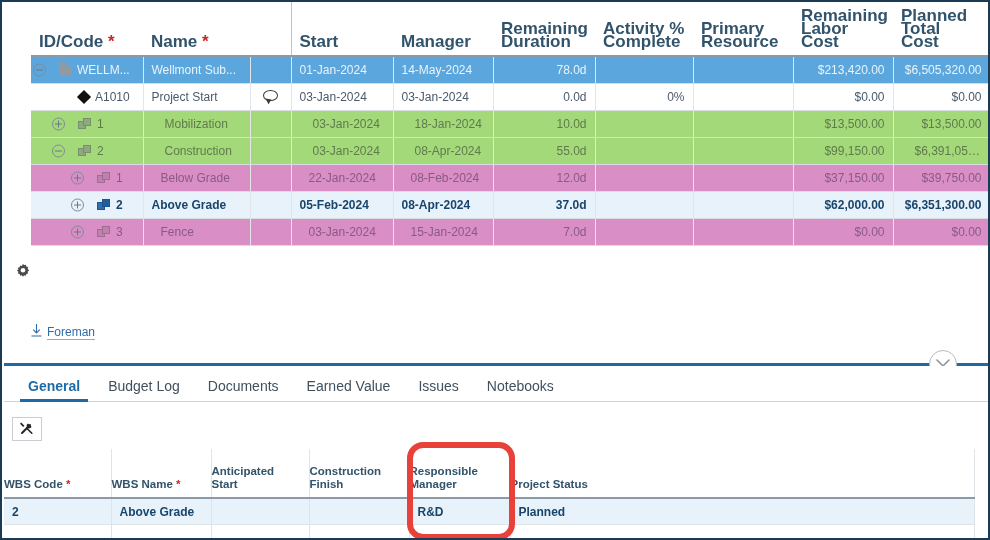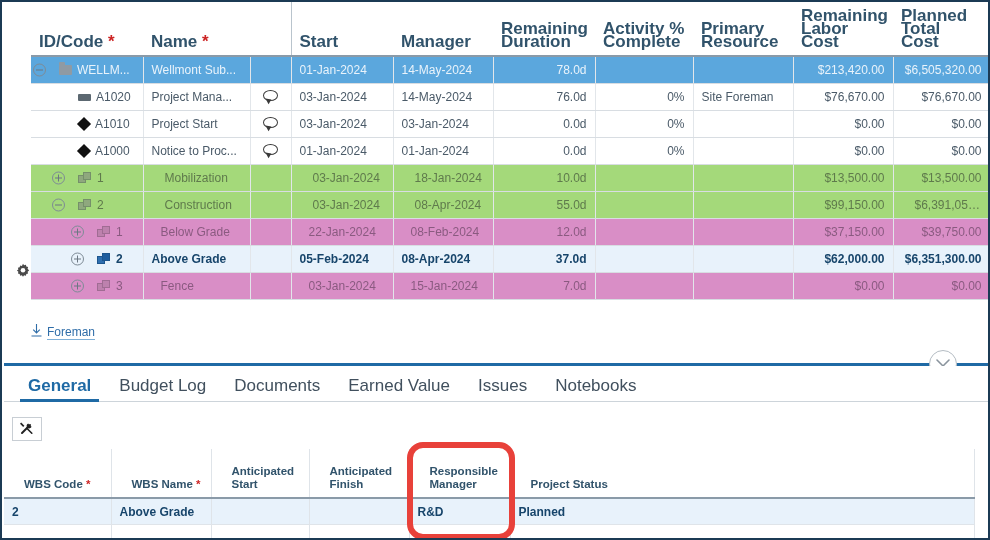--- a/index.html
+++ b/index.html
@@ -218,21 +218,21 @@
     display: flex;
     align-items: flex-end;
     gap: 0;
     height: 36px;
     padding-left: 10px;
     border-bottom: 1px solid #cdd4da;
     box-sizing: border-box;
   }
   .tab {
     padding: 0 14px 8px 14px;
-    font-size: 17px;
+    font-size: 14px;
     color: #41505e;
     position: relative;
     line-height: 14px;
     align-self: flex-end;
   }
   .tab.active { color: #1f6aa5; font-weight: bold; }
   .tab.active::after {
     content: "";
     position: absolute;
     left: 6px; right: 6px; bottom: -1px;
@@ -264,21 +264,21 @@
     font-size: 12px;
   }
   table.detail th {
     text-align: left;
     vertical-align: bottom;
     font-weight: bold;
     color: #31536b;
     font-size: 11.5px;
     line-height: 13px;
     height: 42px;
-    padding: 0 8px 6px 20px;
+    padding: 0 8px 6px 0;
     border-bottom: 2px solid #8a9aa8;
     border-right: 1px solid #dfe4e9;
     background: #ffffff;
   }
   table.detail td {
     height: 25px;
     padding: 0 8px;
     border-bottom: 1px solid #dfe4e9;
     border-right: 1px solid #dfe4e9;
     color: #17456b;
@@ -375,62 +375,28 @@
               <td>14-May-2024</td>
               <td class="num">78.0d</td>
               <td class="num"></td>
               <td></td>
               <td class="num">$213,420.00</td>
               <td class="num">$6,505,320.00</td>
             </tr>
             <tr class="r-plain">
               <td class="idcell">
                 <span class="inner" style="padding-left:39px">
-                  <span class="ico ico-bar"></span>
-                  <span>A1020</span>
-                </span>
-              </td>
-              <td>Project Mana...</td>
-              <td class="center"><span class="bubble"></span></td>
-              <td>03-Jan-2024</td>
-              <td>14-May-2024</td>
-              <td class="num">76.0d</td>
-              <td class="num">0%</td>
-              <td>Site Foreman</td>
-              <td class="num">$76,670.00</td>
-              <td class="num">$76,670.00</td>
-            </tr>
-            <tr class="r-plain">
-              <td class="idcell">
-                <span class="inner" style="padding-left:39px">
                   <span class="ico ico-milestone"></span>
                   <span>A1010</span>
                 </span>
               </td>
               <td>Project Start</td>
               <td class="center"><span class="bubble"></span></td>
               <td>03-Jan-2024</td>
               <td>03-Jan-2024</td>
-              <td class="num">0.0d</td>
-              <td class="num">0%</td>
-              <td></td>
-              <td class="num">$0.00</td>
-              <td class="num">$0.00</td>
-            </tr>
-            <tr class="r-plain">
-              <td class="idcell">
-                <span class="inner" style="padding-left:39px">
-                  <span class="ico ico-milestone"></span>
-                  <span>A1000</span>
-                </span>
-              </td>
-              <td>Notice to Proc...</td>
-              <td class="center"><span class="bubble"></span></td>
-              <td>01-Jan-2024</td>
-              <td>01-Jan-2024</td>
               <td class="num">0.0d</td>
               <td class="num">0%</td>
               <td></td>
               <td class="num">$0.00</td>
               <td class="num">$0.00</td>
             </tr>
             <tr class="r-green">
               <td class="idcell">
                 <span class="expander plus" style="left:21px"></span>
                 <span class="inner" style="padding-left:39px">
@@ -594,21 +560,21 @@
         <th>
           <span>WBS Code</span><span class="req"> *</span>
         </th>
         <th>
           <span>WBS Name</span><span class="req"> *</span>
         </th>
         <th>
           <span>Anticipated Start</span>
         </th>
         <th>
-          <span>Anticipated Finish</span>
+          <span>Construction Finish</span>
         </th>
         <th>
           <span>Responsible Manager</span>
         </th>
         <th>
           <span>Project Status</span>
         </th>
       </tr>
     </thead>
     <tbody id="detail-body">

